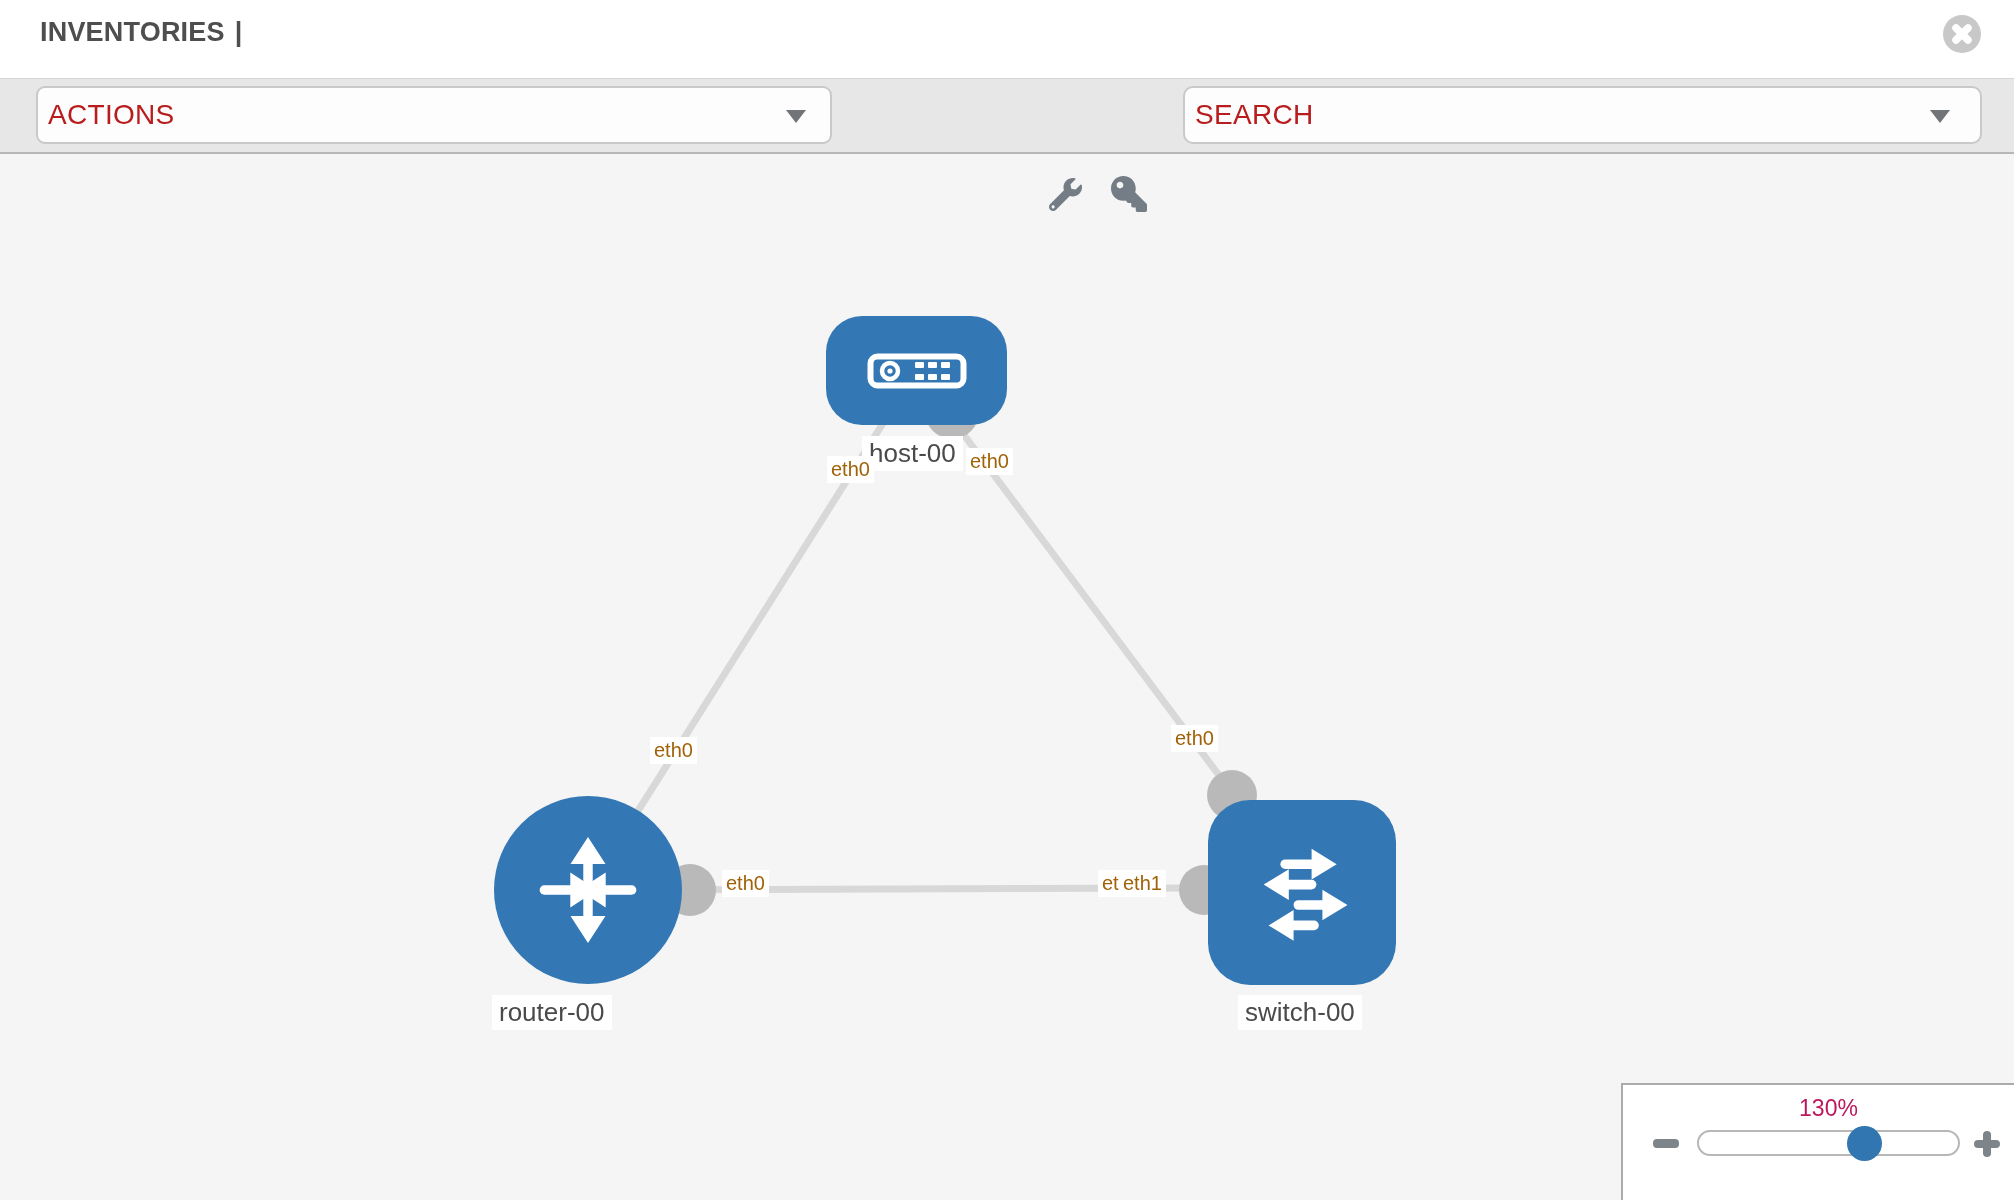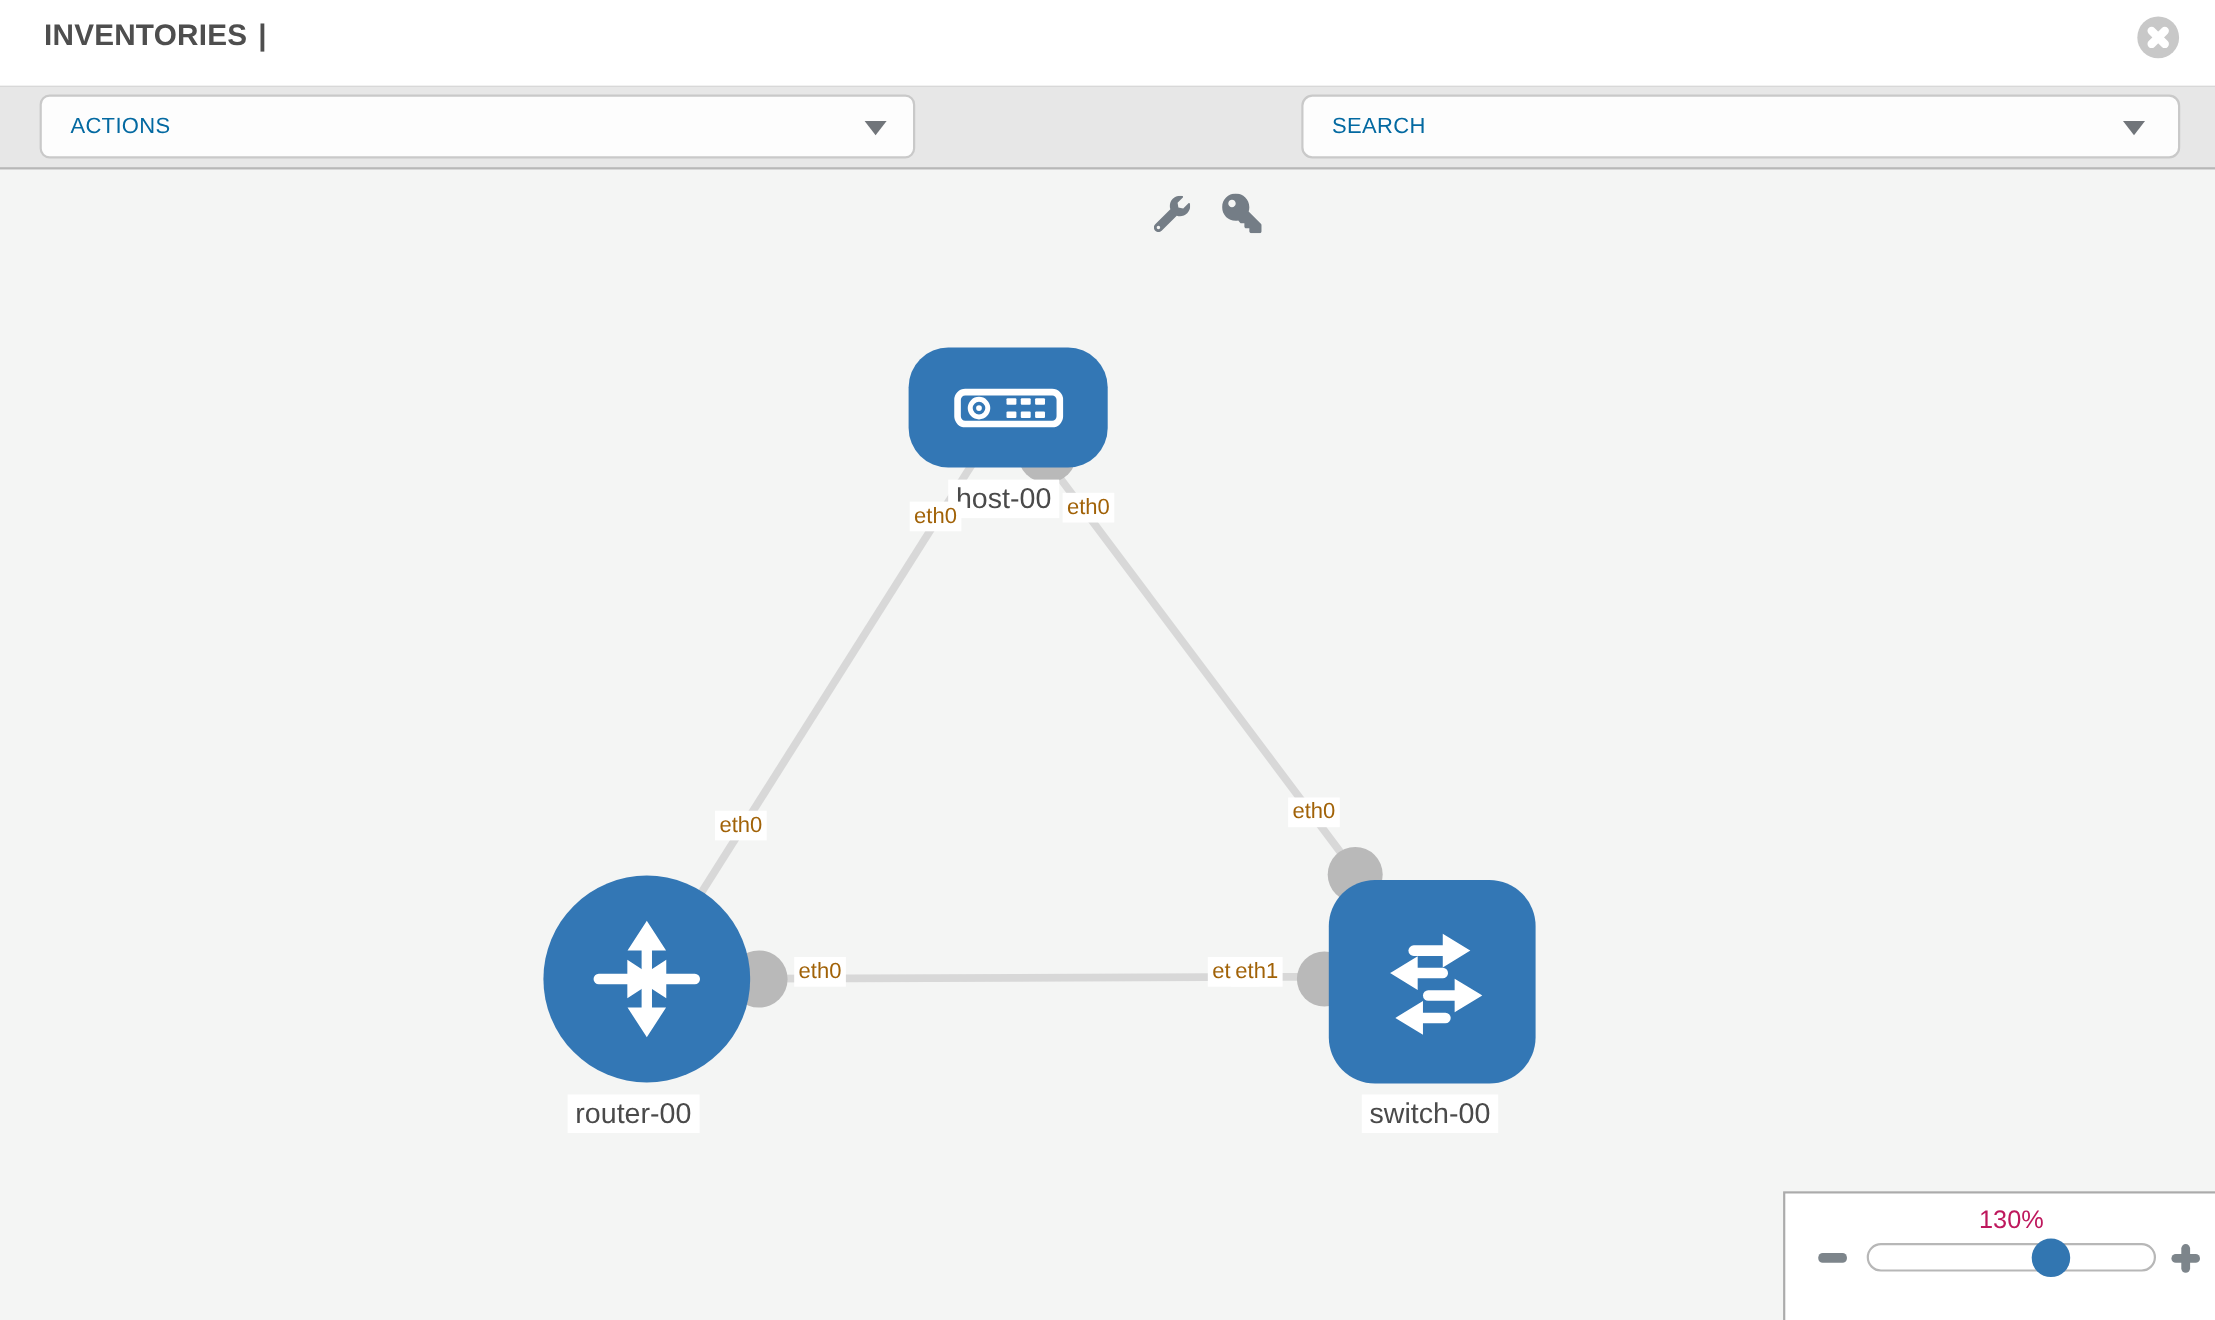--- a/index.html
+++ b/index.html
@@ -16,21 +16,21 @@
            font-size:27px; font-weight:bold; color:#4e4e4e; letter-spacing:.2px; }
   .title .sep { margin:0 10px; }
   .close-btn { position:absolute; left:1943px; top:15px; width:38px; height:38px; border-radius:50%;
                background:#c8c8c8; cursor:pointer; display:flex; align-items:center; justify-content:center; }
 
   
   .toolbar { position:absolute; left:0; top:78px; width:2014px; height:76px; background:#e7e7e7;
              border-top:1px solid #d6d6d6; border-bottom:2px solid #b7b7b7; z-index:20; }
   .select-box { position:absolute; top:7px; height:58px; background:#fdfdfd; border:2px solid #c9c9c9;
                 border-radius:9px; display:flex; align-items:center; cursor:pointer; }
-  .select-box .sel-label { padding-left:26px; font-size:20px; color:#0369a1; letter-spacing:.3px; }
+  .select-box .sel-label { padding-left:10px; font-size:28px; color:#b91c1c; letter-spacing:.3px; }
   .caret { position:absolute; width:0; height:0; border-left:10px solid transparent;
            border-right:10px solid transparent; border-top:13px solid #71757a; top:22px; }
   .actions-box { left:36px; width:796px; }
   .actions-box .caret { right:24px; }
   .search-box { left:1183px; width:799px;border-radius:10px; }
   .search-box .caret { right:30px; }
   .icon-btn { position:absolute; top:92px; width:46px; height:46px; display:flex; align-items:center;
               justify-content:center; cursor:pointer; }
   .wrench-btn { left:1042px; }
   .key-btn { left:1106px; }
@@ -39,21 +39,21 @@
   .node { position:absolute; background:#3377b5; display:flex; align-items:center; justify-content:center;
           cursor:pointer; z-index:3; }
   .node-host { left:826px; top:316px; width:181px; height:109px; border-radius:36px; }
   .node-router { left:494px; top:796px; width:188px; height:188px; border-radius:50%; }
   .node-switch { left:1208px; top:800px; width:188px; height:185px; border-radius:42px; }
 
   
   .node-label { position:absolute; background:#ffffff; color:#4a4a4a; font-size:26px;
                 padding:2px 7px; z-index:5; white-space:nowrap; }
   .lbl-host { left:862px; top:436px; }
-  .lbl-router { left:516px; top:995px; }
+  .lbl-router { left:492px; top:995px; }
   .lbl-switch { left:1238px; top:995px; }
   .if-label { position:absolute; background:#ffffff; color:#a16207; font-size:20px;
               padding:2px 4px; z-index:5; white-space:nowrap; }
   .if-l0s { left:827px; top:456px; }
   .if-l0t { left:650px; top:737px; }
   .if-l1s { left:966px; top:448px; }
   .if-l1t { left:1171px; top:725px; }
   .if-l2s { left:722px; top:870px; }
   .if-l2hidden { left:1098px; top:870px; z-index:5; }
   .if-l2t { left:1119px; top:870px; z-index:6; }

